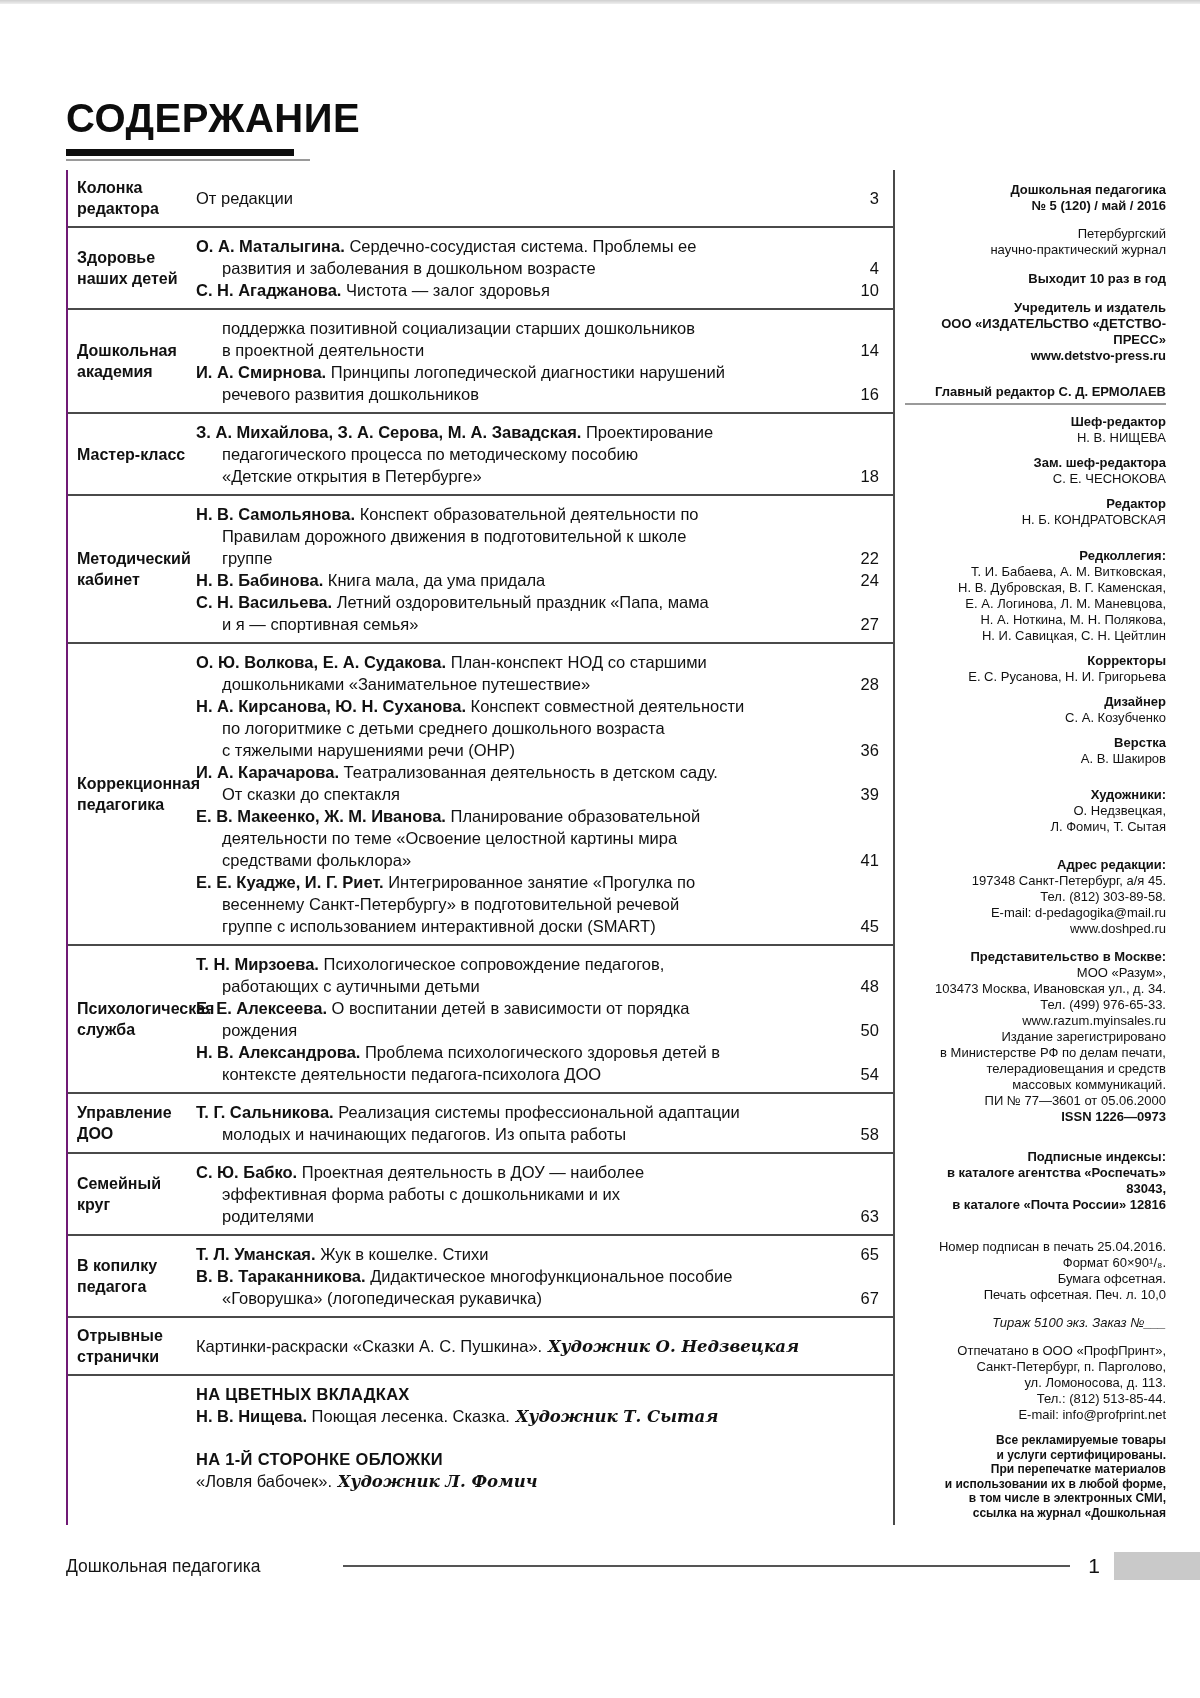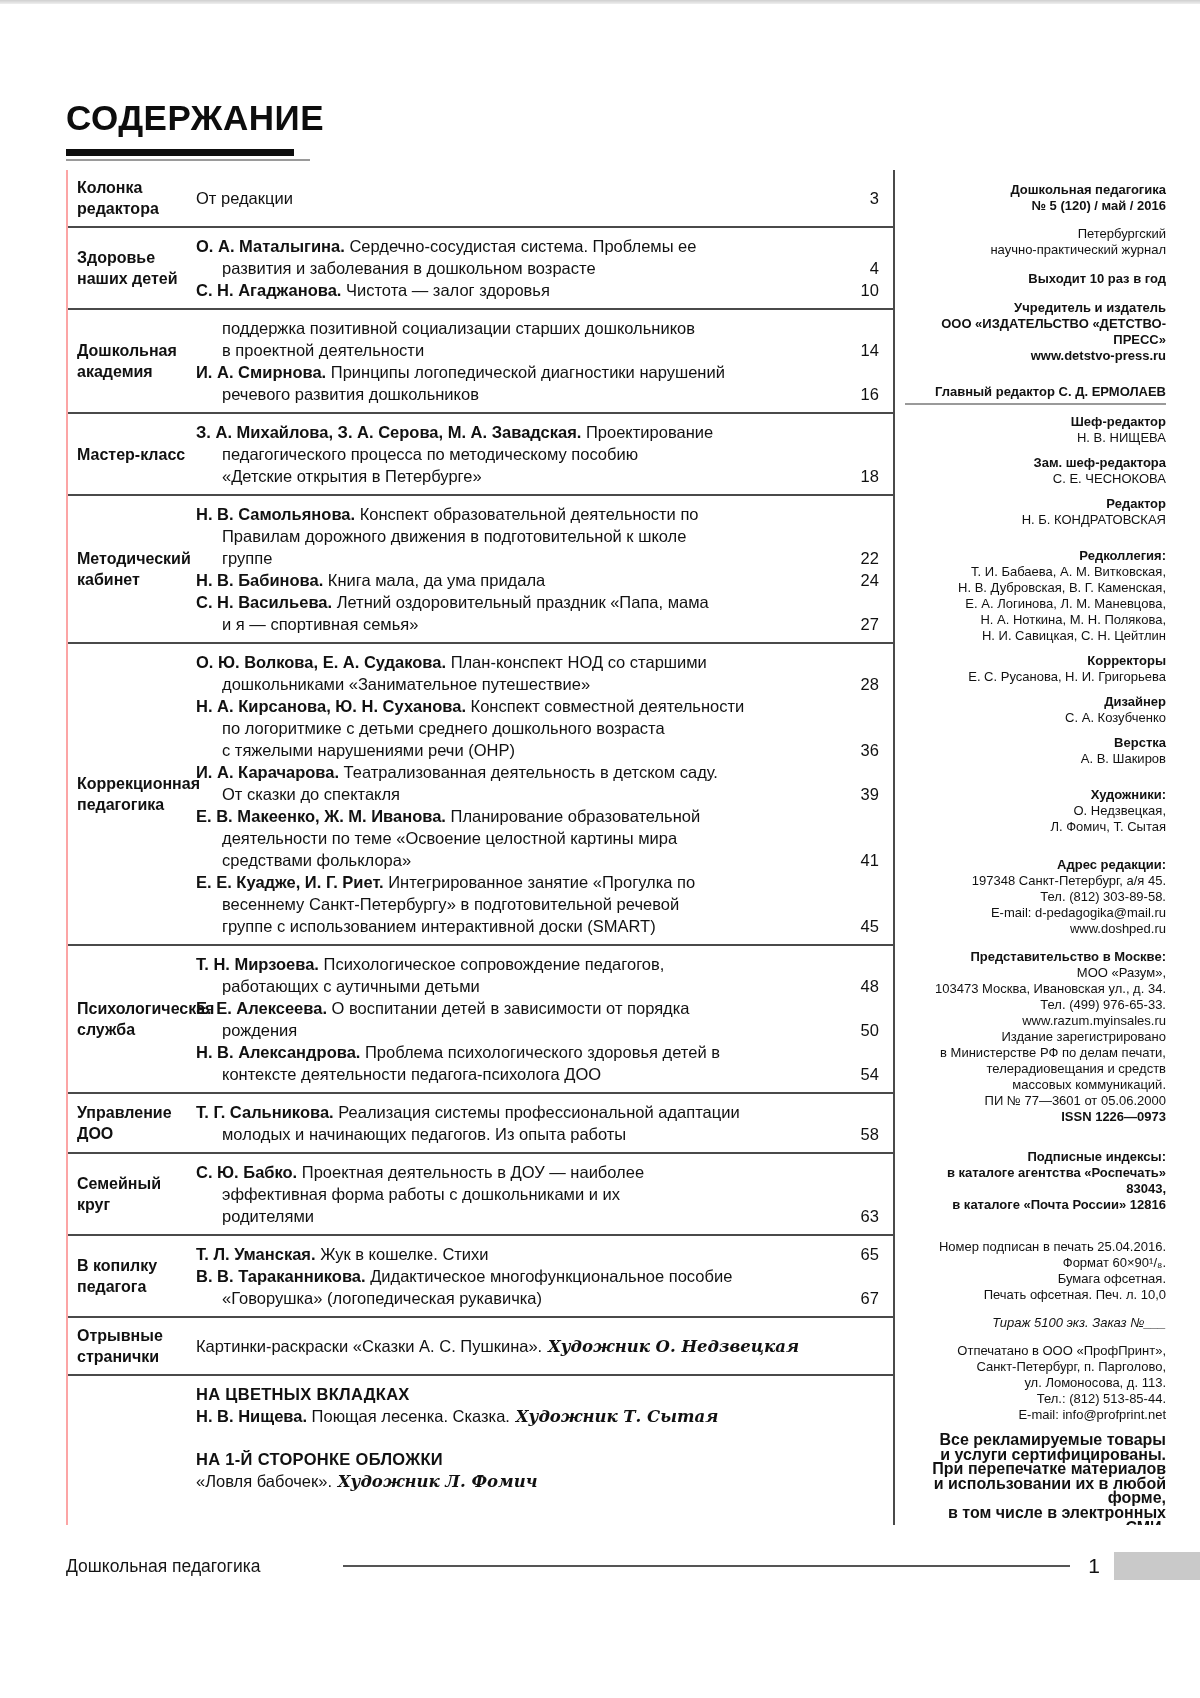--- a/index.html
+++ b/index.html
@@ -5,28 +5,28 @@
   html,body { margin:0; padding:0; background:#fff; }
   .page {
     position:relative; width:1200px; height:1698px; overflow:hidden;
     background:#fff; box-sizing:border-box; padding:98px 0 0 66px;
     font-family:"Liberation Sans", sans-serif; color:#111;
   }
   .scan-edge { position:absolute; top:0; left:0; width:100%; height:4px;
     background:linear-gradient(#cfcfcf,#efefef); }
 
   
-  h1.toc-title { margin:0; font-size:35px; line-height:40px; font-weight:800;
+  h1.toc-title { margin:0; font-size:40px; line-height:40px; font-weight:800;
     letter-spacing:.5px; color:#0d0d0d; }
   .title-rule-thick { width:228px; height:7px; background:#0d0d0d; margin-top:11px; }
   .title-rule-thin  { width:244px; height:2px; background:#9a9a9a; margin-top:3px; }
 
   
   .content { display:flex; align-items:stretch; height:1355px; margin-top:9px; overflow:hidden; }
-  .toc { width:912px; box-sizing:border-box; border-left:2px solid #fca5a5; }
+  .toc { width:912px; box-sizing:border-box; border-left:2px solid #701a75; }
   .sidebar { width:334px; box-sizing:border-box; border-left:2px solid #4a4a4a;
     padding:12px 34px 0 10px; text-align:right; font-size:13px; line-height:16px; }
 
   
   .toc-row { display:grid; grid-template-columns:128px 1fr; align-items:center;
     border-bottom:2px solid #4a4a4a; padding:7px 0; }
   .toc-row:last-child { border-bottom:none; }
   .toc-section { font-weight:700; font-size:16px; line-height:21px; padding-left:9px;
     align-self:center; }
   .toc-entries { font-size:16.5px; line-height:22px; padding-right:14px; }
@@ -41,21 +41,21 @@
     background-size:7px 7px; background-repeat:repeat-x; background-position:left bottom 4px; }
   .pg { min-width:30px; text-align:right; }
   .toc-subheader { font-weight:800; font-size:16.5px; letter-spacing:.3px; }
   .toc-spacer { height:20px; }
 
   
   .sb-block { margin-top:10px; }
   .sb-block:first-child { margin-top:0; }
   .sb-line { }
   .sb-line.b { font-weight:700; }
-  .sb-block.small { font-size:16px; line-height:14.6px; font-weight:600; }
+  .sb-block.small { font-size:12px; line-height:14.6px; font-weight:600; }
   .sb-rule { height:2px; background:#9a9a9a; margin-top:3px; }
 
   
   .footer { position:absolute; left:66px; right:0; top:1548px; height:36px;
     display:flex; align-items:center; }
   .footer-journal { font-size:17.5px; color:#151515; white-space:nowrap; }
   .footer-rule { flex:1; height:2px; background:#555; margin:0 18px 0 82px; }
   .footer-page { font-size:21px; margin-right:14px; }
   .footer-tab { width:86px; height:28px; background:#c9c9c9; }
 </style>

